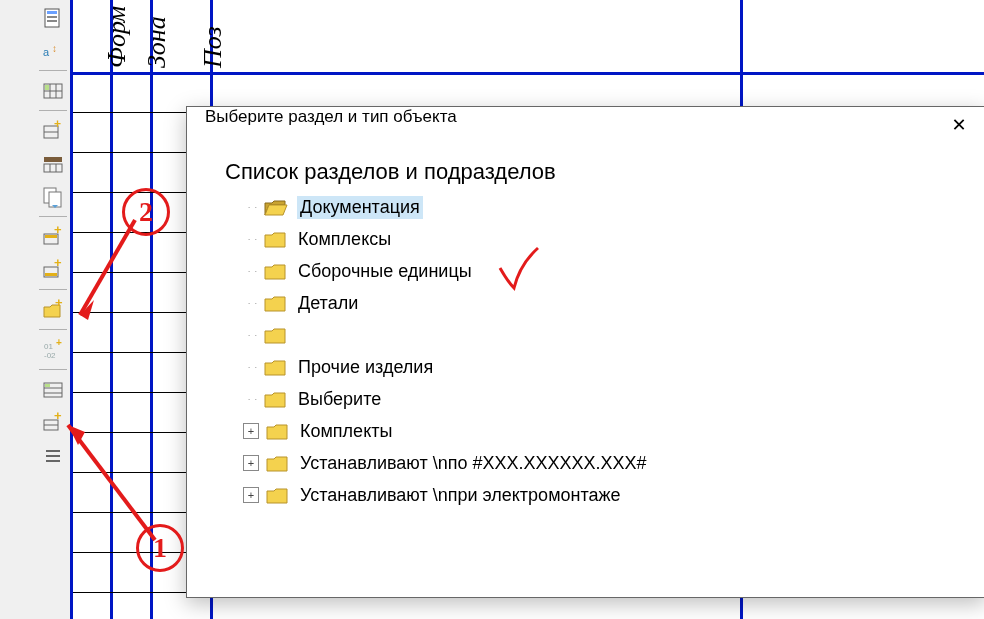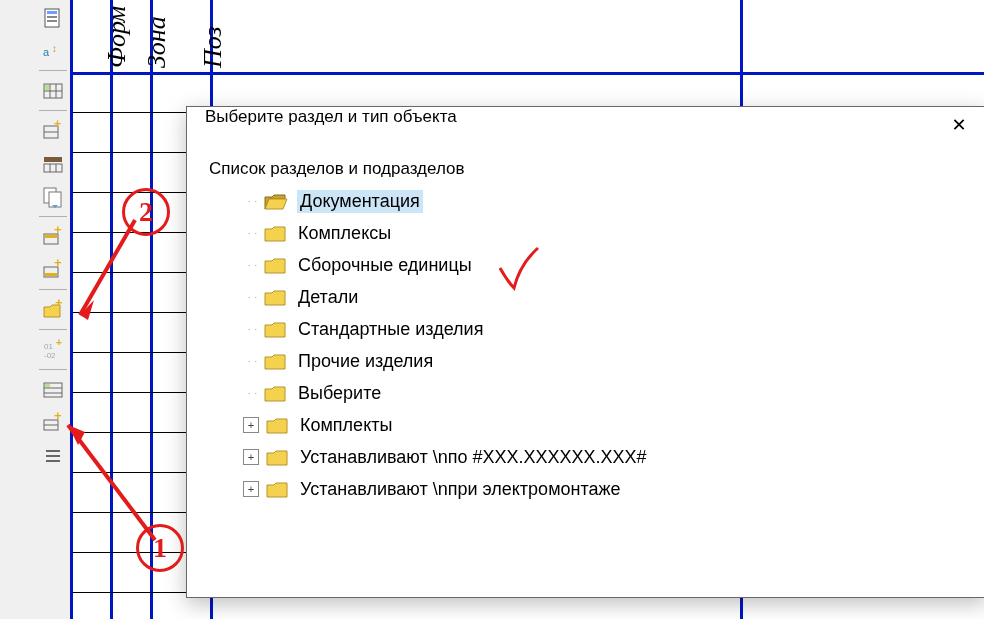--- a/index.html
+++ b/index.html
@@ -19,21 +19,21 @@
 .vline{position:absolute;top:0;bottom:0;width:3px;background:#0016c4}
 
 .rot{position:absolute;transform:rotate(-90deg);transform-origin:left top;font-family:Georgia,"Times New Roman",serif;font-style:italic;font-size:26px;color:#000;white-space:nowrap}
 .hhead{position:absolute;font-family:Georgia,"Times New Roman",serif;font-style:italic;font-size:36px;color:#000;white-space:nowrap}
 
 
 .dialog{position:absolute;left:186px;top:106px;width:798px;height:490px;background:#fff;border:1px solid #676767;box-shadow:0 6px 20px rgba(0,0,0,.25)}
 .titlebar{height:44px;display:flex;align-items:flex-start;justify-content:space-between;padding:0 4px 0 18px;font-size:17px}
 .closebtn{width:44px;height:36px;display:flex;align-items:center;justify-content:center;font-size:18px;cursor:pointer}
 .dlg-body{padding:0 22px}
-.list-label{font-size:17px;margin:8px 0 6px 0}
+.list-label{font-size:22px;margin:8px 0 6px 16px}
 .tree{border:none}
 .tree-row{display:flex;align-items:center;height:32px;font-size:18px;cursor:default}
 .tree-row.sel .lbl{background:#cde6f7}
 .dots{width:20px;display:flex;flex-direction:column;align-items:center;justify-content:center;color:#888;font-size:8px;line-height:3px;letter-spacing:1px}
 .exp{width:14px;height:14px;border:1px solid #888;display:flex;align-items:center;justify-content:center;font-size:11px;color:#444;background:#fff;margin-right:6px;cursor:pointer}
 .fold{display:inline-block;margin-right:8px}
 .fold svg{display:block}
 .lbl{padding:1px 3px}
 .indent1{width:34px}
 
@@ -232,21 +232,20 @@
               <span class="lbl">Детали</span>
             </div>
             <div class="tree-row">
               <span class="indent1"></span>
               <span class="dots">· ·</span>
               <span class="fold">
                 <svg width="24" height="20">
                   <path d="M2 6 L9 6 L11 4 L22 4 L22 18 L2 18 Z" fill="#f4d24e" stroke="#b8932a"></path>
                 </svg>
               </span>
-              <span class="lbl">Стандартные изделия</span>
             </div>
             <div class="tree-row">
               <span class="indent1"></span>
               <span class="dots">· ·</span>
               <span class="fold">
                 <svg width="24" height="20">
                   <path d="M2 6 L9 6 L11 4 L22 4 L22 18 L2 18 Z" fill="#f4d24e" stroke="#b8932a"></path>
                 </svg>
               </span>
               <span class="lbl">Прочие изделия</span>

